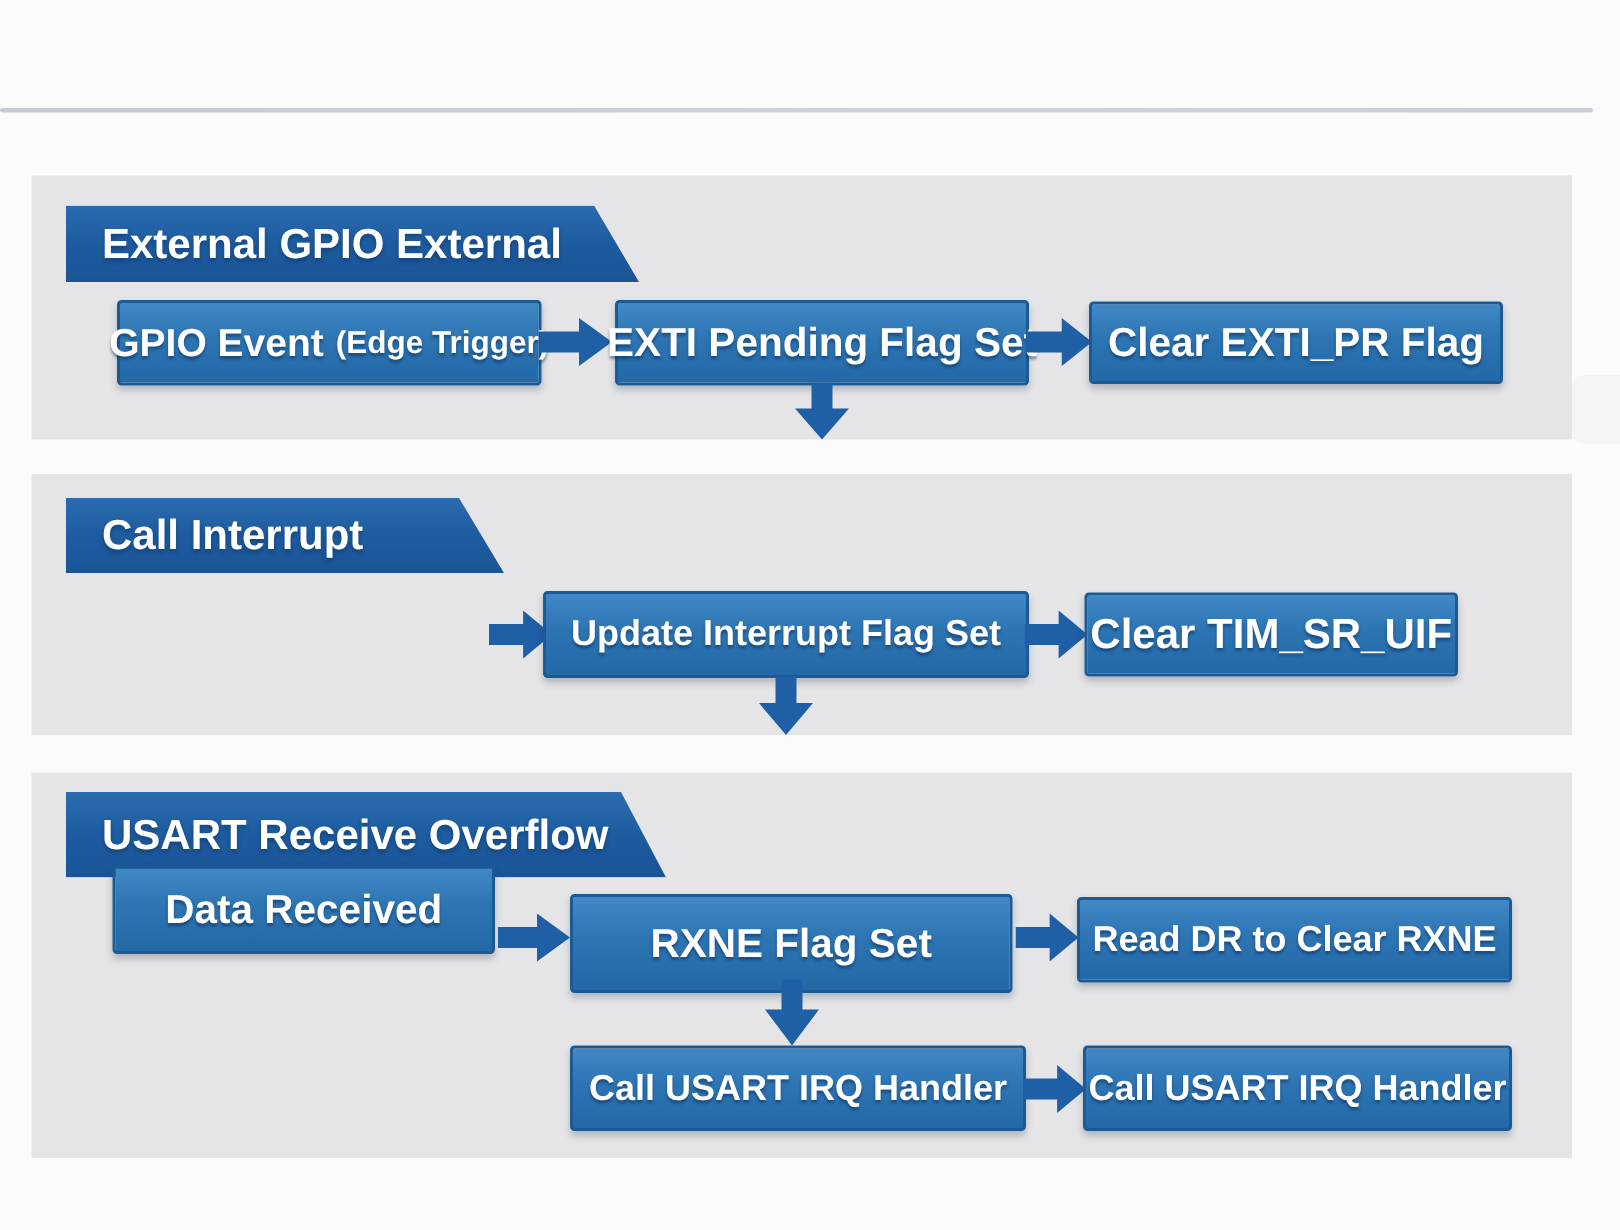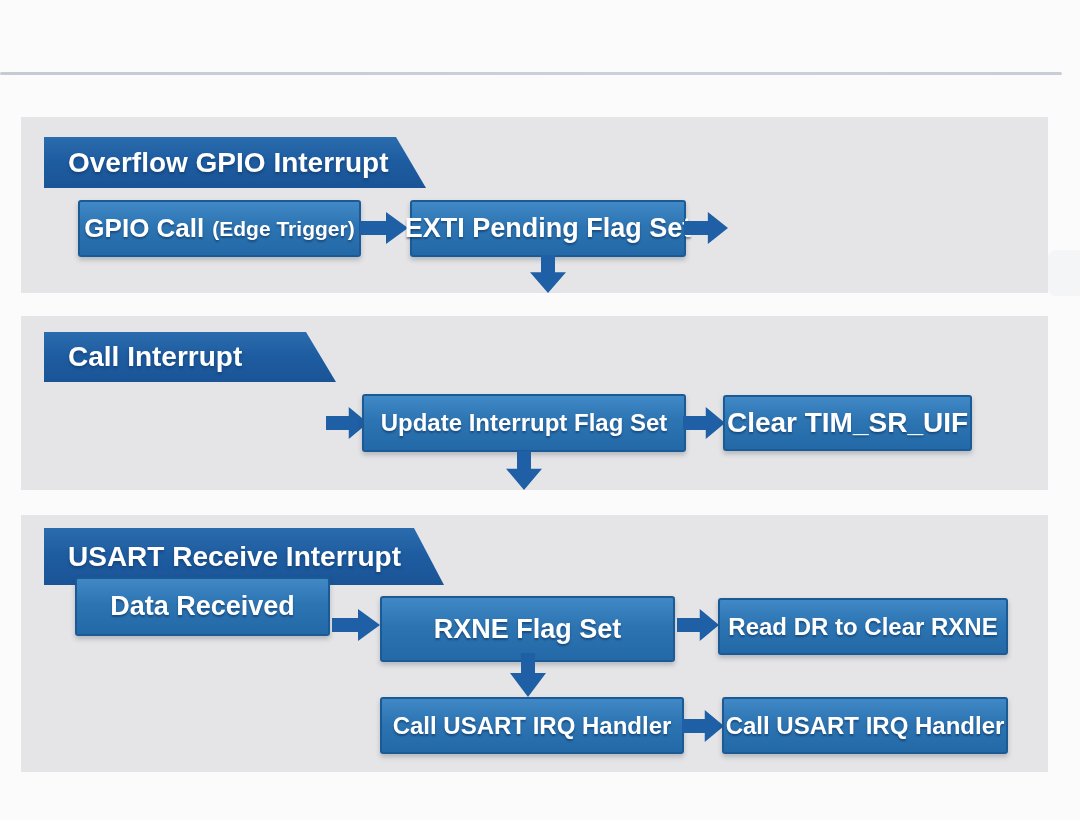--- a/index.html
+++ b/index.html
@@ -73,38 +73,41 @@
 </head>
 <body>
 
 <div class="canvas">
 
   <div class="rule"></div>
 
   <div class="panel p1"></div>
   <div class="artifact"></div>
   <div class="banner b1">
-    <span>Overflow GPIO Interrupt</span>
+    <span>External GPIO External</span>
   </div>
   <div class="fbox s1a">
-    <span>GPIO Call</span>
+    <span>GPIO Event</span>
     <span class="suffix">(Edge Trigger)</span>
   </div>
   <div class="arrow r1">
     <svg viewBox="0 0 48 38" preserveAspectRatio="none">
         <path d="M0,12 L26,12 L26,3 L48,19 L26,35 L26,26 L0,26 Z" fill="#1e5fa6"></path>
       </svg>
   </div>
   <div class="fbox s1b">
     <span>EXTI Pending Flag Set</span>
   </div>
   <div class="arrow r2">
     <svg viewBox="0 0 48 38" preserveAspectRatio="none">
         <path d="M0,12 L26,12 L26,3 L48,19 L26,35 L26,26 L0,26 Z" fill="#1e5fa6"></path>
       </svg>
+  </div>
+  <div class="fbox s1c">
+    <span>Clear EXTI_PR Flag</span>
   </div>
   <div class="arrow d1">
     <svg viewBox="0 0 38 44" preserveAspectRatio="none">
         <path d="M12,0 L26,0 L26,20 L37,20 L19,44 L1,20 L12,20 Z" fill="#1e5fa6"></path>
       </svg>
   </div>
 
   <div class="panel p2"></div>
   <div class="banner b2">
     <span>Call Interrupt</span>
@@ -126,21 +129,21 @@
     <span>Clear TIM_SR_UIF</span>
   </div>
   <div class="arrow d2">
     <svg viewBox="0 0 38 44" preserveAspectRatio="none">
         <path d="M12,0 L26,0 L26,20 L37,20 L19,44 L1,20 L12,20 Z" fill="#1e5fa6"></path>
       </svg>
   </div>
 
   <div class="panel p3"></div>
   <div class="banner b3">
-    <span>USART Receive Interrupt</span>
+    <span>USART Receive Overflow</span>
   </div>
   <div class="fbox s3a">
     <span>Data Received</span>
   </div>
   <div class="arrow r5">
     <svg viewBox="0 0 48 38" preserveAspectRatio="none">
         <path d="M0,12 L26,12 L26,3 L48,19 L26,35 L26,26 L0,26 Z" fill="#1e5fa6"></path>
       </svg>
   </div>
   <div class="fbox s3b">

